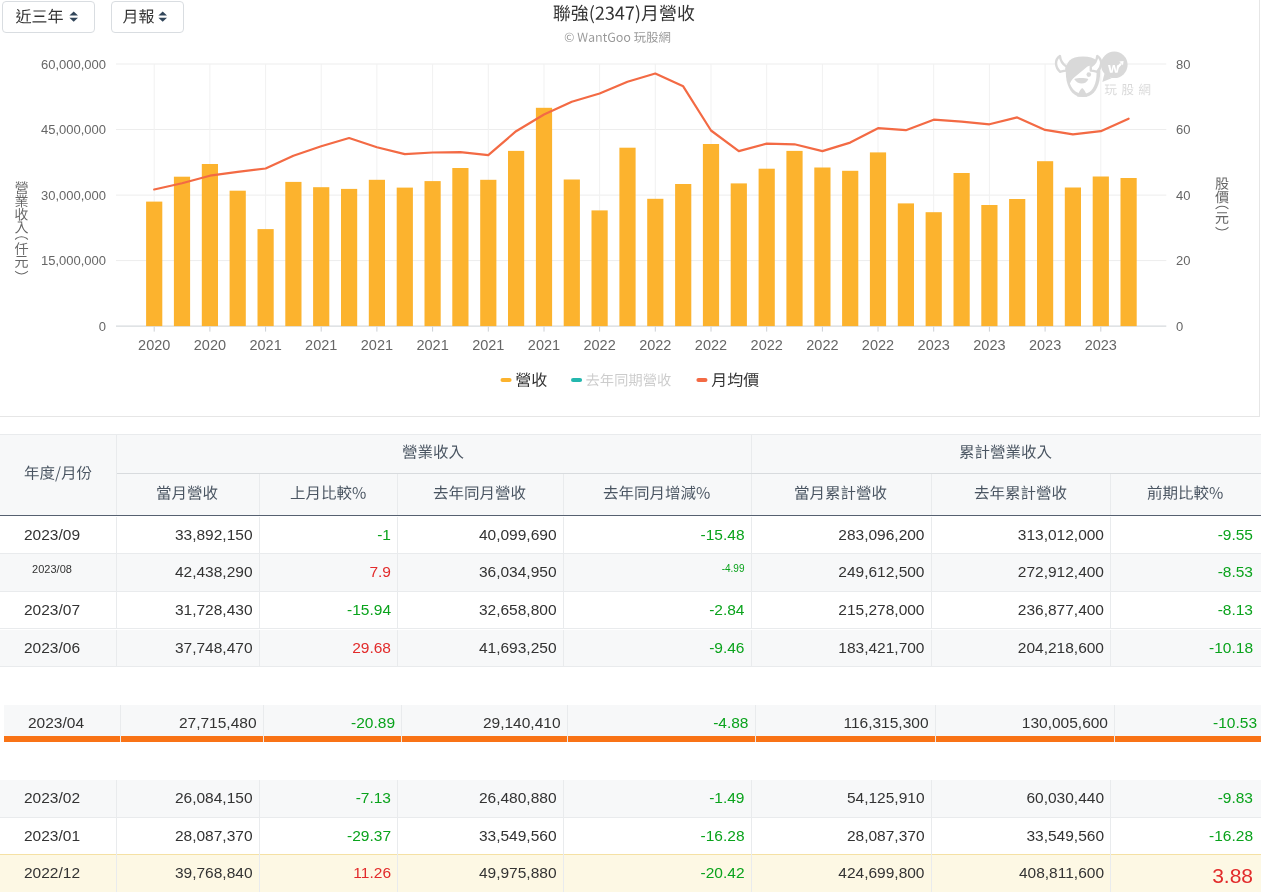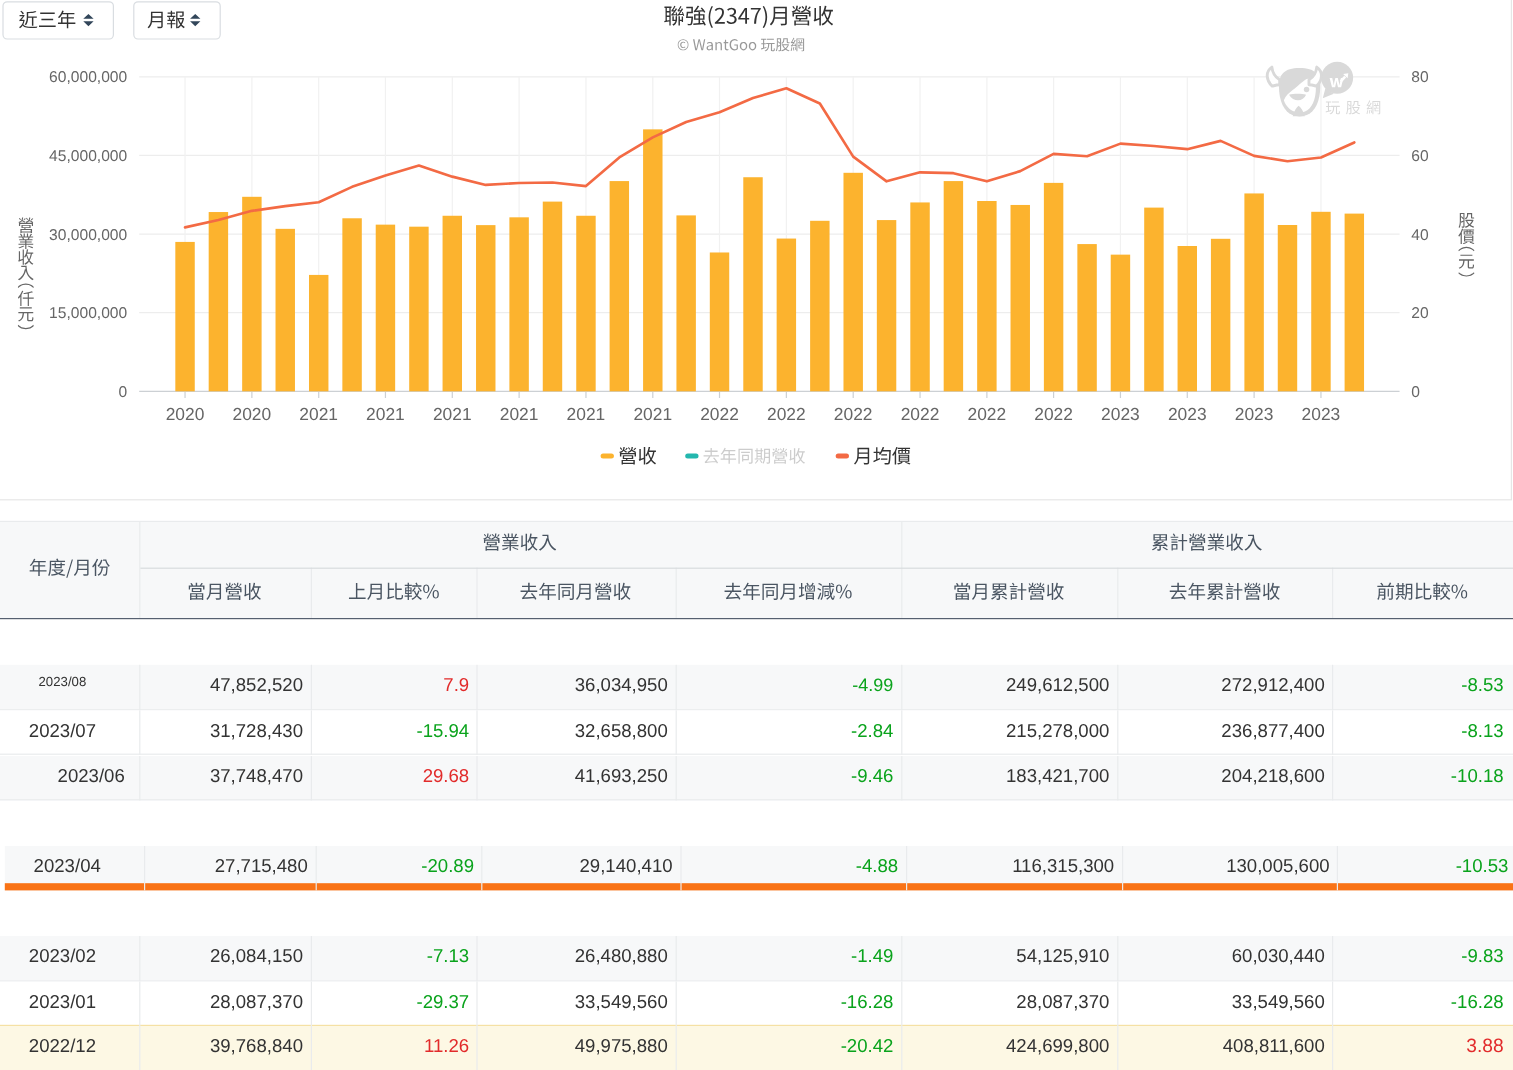--- a/index.html
+++ b/index.html
@@ -184,33 +184,50 @@
 <div style="position:absolute;left:794.0px;top:50.4px;line-height:0"><svg width="93" height="18" viewBox="0 0 93 18" xmlns="http://www.w3.org/2000/svg">
           <path d="M7.2 9.8H8.3V14.0H7.2ZM4.9 6.0V7.5H10.7V6.0ZM3.8 5.1H11.9V8.4H3.8ZM2.4 9.3H13.4V14.9H12.3V10.2H3.5V14.9H2.4ZM3.0 11.4H12.7V12.3H3.0ZM3.0 13.6H12.7V14.5H3.0ZM7.1 0.6H8.3V3.5H7.1ZM1.3 3.0H14.4V6.2H13.2V4.0H2.4V6.2H1.3ZM2.6 1.2 3.6 0.8Q4.0 1.3 4.4 1.8Q4.7 2.3 4.9 2.7L3.9 3.2Q3.7 2.8 3.3 2.2Q2.9 1.7 2.6 1.2ZM11.9 0.8 13.1 1.2Q12.7 1.7 12.2 2.3Q11.8 2.8 11.5 3.2L10.5 2.8Q10.7 2.5 11.0 2.2Q11.2 1.8 11.5 1.4Q11.7 1.1 11.9 0.8Z M19.4 1.4H27.5V2.6H19.4ZM19.4 5.2H27.6V6.3H19.4ZM19.3 8.9H27.5V10.0H19.3ZM18.7 1.4H19.9V6.2Q19.9 7.2 19.8 8.4Q19.7 9.5 19.4 10.7Q19.1 11.9 18.4 12.9Q17.8 14.0 16.8 14.9Q16.7 14.8 16.6 14.6Q16.4 14.4 16.3 14.3Q16.1 14.1 16.0 14.1Q16.9 13.2 17.4 12.3Q18.0 11.3 18.3 10.2Q18.5 9.2 18.6 8.2Q18.7 7.1 18.7 6.2ZM27.0 1.4H28.2V13.2Q28.2 13.8 28.0 14.1Q27.9 14.4 27.4 14.6Q27.0 14.7 26.2 14.8Q25.4 14.8 24.1 14.8Q24.1 14.6 24.0 14.4Q23.9 14.2 23.8 14.0Q23.7 13.7 23.6 13.6Q24.3 13.6 24.9 13.6Q25.5 13.6 25.9 13.6Q26.3 13.6 26.5 13.6Q26.8 13.6 26.9 13.5Q27.0 13.4 27.0 13.1Z M38.2 1.5H39.3V6.0H38.2ZM40.7 12.3 41.5 11.7Q42.2 12.0 42.9 12.4Q43.6 12.8 44.3 13.2Q44.9 13.6 45.4 13.9L44.5 14.6Q44.1 14.3 43.4 13.9Q42.8 13.4 42.1 13.0Q41.3 12.6 40.7 12.3ZM35.4 11.7 36.4 12.1Q35.9 12.6 35.3 13.0Q34.6 13.5 34.0 13.9Q33.3 14.3 32.7 14.6Q32.6 14.5 32.4 14.3Q32.2 14.2 32.1 14.0Q31.9 13.9 31.8 13.8Q32.7 13.4 33.7 12.8Q34.7 12.3 35.4 11.7ZM34.3 4.2V5.5H43.3V4.2ZM34.3 2.1V3.4H43.3V2.1ZM33.2 1.2H44.5V6.5H33.2ZM41.3 8.8 42.1 8.2Q42.7 8.6 43.2 9.1Q43.8 9.6 44.3 10.1Q44.8 10.6 45.1 11.0L44.2 11.7Q43.9 11.2 43.4 10.7Q42.9 10.2 42.4 9.7Q41.8 9.2 41.3 8.8ZM32.8 11.4Q32.8 11.3 32.8 11.1Q32.7 10.9 32.7 10.7Q32.6 10.5 32.5 10.4Q32.9 10.3 33.4 10.2Q33.9 10.1 34.6 9.8Q35.0 9.7 35.7 9.4Q36.4 9.1 37.3 8.7Q38.2 8.3 39.2 7.8Q40.2 7.2 41.1 6.7L42.0 7.4Q39.9 8.6 37.8 9.5Q35.7 10.3 33.7 11.0V11.0Q33.7 11.0 33.5 11.0Q33.4 11.1 33.3 11.1Q33.1 11.2 33.0 11.3Q32.8 11.3 32.8 11.4ZM32.8 11.4 32.8 10.6 33.6 10.2 43.6 9.8Q43.6 10.0 43.6 10.3Q43.7 10.5 43.7 10.7Q41.4 10.8 39.7 10.9Q38.0 11.0 36.9 11.1Q35.7 11.1 35.0 11.2Q34.3 11.2 33.8 11.2Q33.4 11.3 33.2 11.3Q33.0 11.4 32.8 11.4ZM33.7 9.1Q33.7 8.9 33.6 8.8Q33.5 8.6 33.5 8.4Q33.4 8.2 33.4 8.0Q33.6 8.0 33.8 7.9Q34.1 7.8 34.4 7.7Q34.6 7.6 35.1 7.3Q35.6 7.0 36.2 6.6Q36.8 6.2 37.4 5.7L38.4 6.3Q37.4 7.0 36.4 7.6Q35.4 8.2 34.4 8.5V8.6Q34.4 8.6 34.3 8.6Q34.2 8.7 34.1 8.7Q33.9 8.8 33.8 8.9Q33.7 9.0 33.7 9.1ZM33.7 9.1 33.7 8.3 34.3 8.0 39.5 7.7Q39.4 7.9 39.3 8.2Q39.2 8.4 39.1 8.6Q37.4 8.7 36.4 8.8Q35.3 8.8 34.8 8.9Q34.3 8.9 34.0 9.0Q33.8 9.0 33.7 9.1ZM38.2 10.5H39.4V13.6Q39.4 14.1 39.3 14.3Q39.2 14.6 38.8 14.7Q38.5 14.8 37.9 14.9Q37.4 14.9 36.6 14.9Q36.6 14.6 36.5 14.3Q36.3 14.0 36.2 13.8Q36.6 13.8 37.0 13.8Q37.3 13.8 37.6 13.8Q37.8 13.8 37.9 13.8Q38.1 13.8 38.1 13.8Q38.2 13.7 38.2 13.6Z M48.2 5.3H53.2V6.2H48.2ZM48.2 7.3H53.2V8.3H48.2ZM47.5 3.3H53.9V4.2H47.5ZM48.8 9.4H53.2V13.9H48.8V13.0H52.2V10.4H48.8ZM48.3 9.4H49.3V14.7H48.3ZM49.3 1.0 50.2 0.6Q50.6 1.0 50.9 1.6Q51.2 2.1 51.4 2.6L50.5 3.1Q50.3 2.7 50.0 2.1Q49.7 1.5 49.3 1.0ZM53.9 6.0H61.3V7.1H53.9ZM56.9 0.9H58.1V14.9H56.9Z M66.7 8.2V9.5H72.8V8.2ZM65.6 7.4H74.0V10.3H65.6ZM64.6 11.2H75.3V14.9H74.1V12.1H65.7V14.9H64.6ZM65.2 13.6H74.6V14.5H65.2ZM63.3 5.6H76.3V8.5H75.1V6.6H64.4V8.5H63.3ZM68.6 1.4 69.6 1.7Q69.2 2.2 68.8 2.6Q68.5 3.0 68.2 3.3L67.5 3.0Q67.7 2.6 68.1 2.2Q68.4 1.7 68.6 1.4ZM65.7 3.7 66.4 3.0Q66.9 3.2 67.4 3.6Q67.9 3.9 68.3 4.2Q68.8 4.4 69.1 4.7L68.3 5.4Q68.1 5.2 67.6 4.9Q67.2 4.6 66.7 4.2Q66.2 3.9 65.7 3.7ZM66.1 0.6H67.1Q67.0 1.7 66.9 2.5Q66.7 3.3 66.3 3.9Q65.8 4.5 65.1 4.9Q64.4 5.3 63.3 5.6Q63.2 5.4 63.0 5.2Q62.9 4.9 62.7 4.8Q63.7 4.6 64.4 4.2Q65.0 3.9 65.4 3.4Q65.7 2.9 65.9 2.2Q66.0 1.5 66.1 0.6ZM75.4 1.3 76.4 1.7Q76.0 2.2 75.6 2.6Q75.2 3.0 74.9 3.3L74.2 3.0Q74.5 2.7 74.8 2.2Q75.2 1.7 75.4 1.3ZM72.3 3.7 73.0 2.9Q73.6 3.2 74.2 3.6Q74.9 3.9 75.5 4.3Q76.1 4.6 76.4 4.9L75.7 5.7Q75.4 5.5 74.8 5.1Q74.2 4.7 73.5 4.3Q72.9 4.0 72.3 3.7ZM72.6 0.6H73.7Q73.6 1.6 73.4 2.4Q73.2 3.2 72.8 3.8Q72.4 4.4 71.7 4.8Q71.0 5.2 69.9 5.5Q69.8 5.3 69.7 5.1Q69.5 4.8 69.3 4.7Q70.3 4.4 70.9 4.1Q71.6 3.7 71.9 3.3Q72.3 2.8 72.4 2.1Q72.6 1.5 72.6 0.6ZM63.2 1.5 63.9 1.0Q64.2 1.4 64.6 1.8Q64.9 2.2 65.1 2.5L64.4 3.1Q64.2 2.8 63.8 2.3Q63.5 1.9 63.2 1.5ZM69.8 1.4 70.5 0.9Q70.8 1.3 71.1 1.7Q71.5 2.1 71.7 2.4L71.0 3.0Q70.8 2.7 70.4 2.2Q70.1 1.8 69.8 1.4ZM68.6 9.7 69.6 10.1Q69.4 10.6 69.2 11.0Q68.9 11.4 68.8 11.8L67.9 11.4Q68.1 11.1 68.3 10.6Q68.5 10.1 68.6 9.7Z M86.0 3.6H92.3V4.7H86.0ZM86.4 0.6 87.6 0.8Q87.4 2.3 87.0 3.7Q86.5 5.1 86.0 6.3Q85.4 7.5 84.7 8.4Q84.6 8.3 84.4 8.1Q84.3 7.9 84.1 7.7Q84.0 7.5 83.8 7.4Q84.5 6.6 85.0 5.6Q85.5 4.5 85.9 3.2Q86.2 2.0 86.4 0.6ZM90.1 4.2 91.2 4.3Q90.8 6.9 90.0 8.9Q89.2 10.9 88.0 12.4Q86.7 13.9 84.9 14.9Q84.8 14.8 84.7 14.6Q84.5 14.4 84.4 14.2Q84.2 14.1 84.1 13.9Q85.9 13.1 87.1 11.7Q88.3 10.3 89.0 8.5Q89.7 6.6 90.1 4.2ZM86.5 4.6Q86.9 6.7 87.7 8.5Q88.6 10.3 89.7 11.7Q90.9 13.1 92.4 13.9Q92.3 14.0 92.2 14.1Q92.0 14.3 91.9 14.5Q91.7 14.7 91.6 14.8Q90.0 13.9 88.9 12.4Q87.7 11.0 86.8 9.0Q86.0 7.1 85.5 4.8ZM82.5 0.8H83.7V14.9H82.5ZM78.9 12.1 78.8 11.0 79.3 10.5 83.1 9.3Q83.1 9.5 83.2 9.8Q83.3 10.1 83.3 10.3Q82.0 10.8 81.2 11.1Q80.4 11.4 79.9 11.6Q79.5 11.8 79.3 11.9Q79.1 12.0 78.9 12.1ZM78.9 12.1Q78.9 11.9 78.8 11.7Q78.7 11.5 78.6 11.3Q78.5 11.1 78.4 11.0Q78.6 10.9 78.8 10.7Q79.0 10.4 79.0 10.0V2.3H80.1V11.0Q80.1 11.0 80.0 11.1Q79.8 11.2 79.5 11.4Q79.3 11.6 79.1 11.7Q78.9 11.9 78.9 12.1Z" fill="#4A5562"></path>
         </svg></div>
 <div style="position:absolute;left:973.8px;top:50.4px;line-height:0"><svg width="93" height="18" viewBox="0 0 93 18" xmlns="http://www.w3.org/2000/svg">
           <path d="M2.0 3.1H13.6V4.2H2.0ZM0.8 7.1H14.7V8.3H0.8ZM7.1 0.6H8.4V7.7H7.1ZM9.4 9.7 10.4 9.2Q11.1 9.9 11.8 10.8Q12.5 11.7 13.1 12.6Q13.7 13.4 14.0 14.1L12.9 14.7Q12.6 14.0 12.0 13.1Q11.4 12.2 10.8 11.3Q10.1 10.4 9.4 9.7ZM2.2 14.3Q2.2 14.2 2.2 14.0Q2.1 13.8 2.0 13.6Q1.9 13.3 1.8 13.2Q2.1 13.1 2.4 12.9Q2.7 12.6 3.0 12.2Q3.2 12.0 3.5 11.5Q3.9 11.1 4.4 10.5Q4.8 9.8 5.3 9.1Q5.7 8.4 6.1 7.6L7.4 8.0Q6.7 9.1 6.0 10.1Q5.3 11.2 4.5 12.1Q3.8 13.0 3.0 13.7V13.7Q3.0 13.7 2.9 13.8Q2.8 13.9 2.6 13.9Q2.5 14.0 2.4 14.1Q2.2 14.3 2.2 14.3ZM2.2 14.3 2.2 13.4 3.1 12.9 12.3 12.3Q12.3 12.5 12.4 12.9Q12.4 13.2 12.5 13.4Q10.3 13.5 8.7 13.7Q7.2 13.8 6.1 13.9Q5.0 14.0 4.3 14.0Q3.6 14.1 3.2 14.1Q2.8 14.2 2.6 14.2Q2.4 14.3 2.2 14.3Z M19.8 0.6 21.0 0.9Q20.5 2.0 20.0 3.1Q19.4 4.2 18.7 5.1Q18.0 6.0 17.3 6.7Q17.2 6.6 17.0 6.5Q16.8 6.3 16.6 6.2Q16.4 6.0 16.3 6.0Q17.0 5.3 17.7 4.5Q18.3 3.6 18.9 2.6Q19.4 1.6 19.8 0.6ZM19.6 2.5H29.6V3.6H19.0ZM18.8 6.0H29.2V7.1H20.0V10.8H18.8ZM16.2 10.2H30.3V11.3H16.2ZM23.4 3.1H24.6V14.9H23.4Z M38.2 1.5H39.3V6.0H38.2ZM40.7 12.3 41.5 11.7Q42.2 12.0 42.9 12.4Q43.6 12.8 44.3 13.2Q44.9 13.6 45.4 13.9L44.5 14.6Q44.1 14.3 43.4 13.9Q42.8 13.4 42.1 13.0Q41.3 12.6 40.7 12.3ZM35.4 11.7 36.4 12.1Q35.9 12.6 35.3 13.0Q34.6 13.5 34.0 13.9Q33.3 14.3 32.7 14.6Q32.6 14.5 32.4 14.3Q32.2 14.2 32.1 14.0Q31.9 13.9 31.8 13.8Q32.7 13.4 33.7 12.8Q34.7 12.3 35.4 11.7ZM34.3 4.2V5.5H43.3V4.2ZM34.3 2.1V3.4H43.3V2.1ZM33.2 1.2H44.5V6.5H33.2ZM41.3 8.8 42.1 8.2Q42.7 8.6 43.2 9.1Q43.8 9.6 44.3 10.1Q44.8 10.6 45.1 11.0L44.2 11.7Q43.9 11.2 43.4 10.7Q42.9 10.2 42.4 9.7Q41.8 9.2 41.3 8.8ZM32.8 11.4Q32.8 11.3 32.8 11.1Q32.7 10.9 32.7 10.7Q32.6 10.5 32.5 10.4Q32.9 10.3 33.4 10.2Q33.9 10.1 34.6 9.8Q35.0 9.7 35.7 9.4Q36.4 9.1 37.3 8.7Q38.2 8.3 39.2 7.8Q40.2 7.2 41.1 6.7L42.0 7.4Q39.9 8.6 37.8 9.5Q35.7 10.3 33.7 11.0V11.0Q33.7 11.0 33.5 11.0Q33.4 11.1 33.3 11.1Q33.1 11.2 33.0 11.3Q32.8 11.3 32.8 11.4ZM32.8 11.4 32.8 10.6 33.6 10.2 43.6 9.8Q43.6 10.0 43.6 10.3Q43.7 10.5 43.7 10.7Q41.4 10.8 39.7 10.9Q38.0 11.0 36.9 11.1Q35.7 11.1 35.0 11.2Q34.3 11.2 33.8 11.2Q33.4 11.3 33.2 11.3Q33.0 11.4 32.8 11.4ZM33.7 9.1Q33.7 8.9 33.6 8.8Q33.5 8.6 33.5 8.4Q33.4 8.2 33.4 8.0Q33.6 8.0 33.8 7.9Q34.1 7.8 34.4 7.7Q34.6 7.6 35.1 7.3Q35.6 7.0 36.2 6.6Q36.8 6.2 37.4 5.7L38.4 6.3Q37.4 7.0 36.4 7.6Q35.4 8.2 34.4 8.5V8.6Q34.4 8.6 34.3 8.6Q34.2 8.7 34.1 8.7Q33.9 8.8 33.8 8.9Q33.7 9.0 33.7 9.1ZM33.7 9.1 33.7 8.3 34.3 8.0 39.5 7.7Q39.4 7.9 39.3 8.2Q39.2 8.4 39.1 8.6Q37.4 8.7 36.4 8.8Q35.3 8.8 34.8 8.9Q34.3 8.9 34.0 9.0Q33.8 9.0 33.7 9.1ZM38.2 10.5H39.4V13.6Q39.4 14.1 39.3 14.3Q39.2 14.6 38.8 14.7Q38.5 14.8 37.9 14.9Q37.4 14.9 36.6 14.9Q36.6 14.6 36.5 14.3Q36.3 14.0 36.2 13.8Q36.6 13.8 37.0 13.8Q37.3 13.8 37.6 13.8Q37.8 13.8 37.9 13.8Q38.1 13.8 38.1 13.8Q38.2 13.7 38.2 13.6Z M48.2 5.3H53.2V6.2H48.2ZM48.2 7.3H53.2V8.3H48.2ZM47.5 3.3H53.9V4.2H47.5ZM48.8 9.4H53.2V13.9H48.8V13.0H52.2V10.4H48.8ZM48.3 9.4H49.3V14.7H48.3ZM49.3 1.0 50.2 0.6Q50.6 1.0 50.9 1.6Q51.2 2.1 51.4 2.6L50.5 3.1Q50.3 2.7 50.0 2.1Q49.7 1.5 49.3 1.0ZM53.9 6.0H61.3V7.1H53.9ZM56.9 0.9H58.1V14.9H56.9Z M66.7 8.2V9.5H72.8V8.2ZM65.6 7.4H74.0V10.3H65.6ZM64.6 11.2H75.3V14.9H74.1V12.1H65.7V14.9H64.6ZM65.2 13.6H74.6V14.5H65.2ZM63.3 5.6H76.3V8.5H75.1V6.6H64.4V8.5H63.3ZM68.6 1.4 69.6 1.7Q69.2 2.2 68.8 2.6Q68.5 3.0 68.2 3.3L67.5 3.0Q67.7 2.6 68.1 2.2Q68.4 1.7 68.6 1.4ZM65.7 3.7 66.4 3.0Q66.9 3.2 67.4 3.6Q67.9 3.9 68.3 4.2Q68.8 4.4 69.1 4.7L68.3 5.4Q68.1 5.2 67.6 4.9Q67.2 4.6 66.7 4.2Q66.2 3.9 65.7 3.7ZM66.1 0.6H67.1Q67.0 1.7 66.9 2.5Q66.7 3.3 66.3 3.9Q65.8 4.5 65.1 4.9Q64.4 5.3 63.3 5.6Q63.2 5.4 63.0 5.2Q62.9 4.9 62.7 4.8Q63.7 4.6 64.4 4.2Q65.0 3.9 65.4 3.4Q65.7 2.9 65.9 2.2Q66.0 1.5 66.1 0.6ZM75.4 1.3 76.4 1.7Q76.0 2.2 75.6 2.6Q75.2 3.0 74.9 3.3L74.2 3.0Q74.5 2.7 74.8 2.2Q75.2 1.7 75.4 1.3ZM72.3 3.7 73.0 2.9Q73.6 3.2 74.2 3.6Q74.9 3.9 75.5 4.3Q76.1 4.6 76.4 4.9L75.7 5.7Q75.4 5.5 74.8 5.1Q74.2 4.7 73.5 4.3Q72.9 4.0 72.3 3.7ZM72.6 0.6H73.7Q73.6 1.6 73.4 2.4Q73.2 3.2 72.8 3.8Q72.4 4.4 71.7 4.8Q71.0 5.2 69.9 5.5Q69.8 5.3 69.7 5.1Q69.5 4.8 69.3 4.7Q70.3 4.4 70.9 4.1Q71.6 3.7 71.9 3.3Q72.3 2.8 72.4 2.1Q72.6 1.5 72.6 0.6ZM63.2 1.5 63.9 1.0Q64.2 1.4 64.6 1.8Q64.9 2.2 65.1 2.5L64.4 3.1Q64.2 2.8 63.8 2.3Q63.5 1.9 63.2 1.5ZM69.8 1.4 70.5 0.9Q70.8 1.3 71.1 1.7Q71.5 2.1 71.7 2.4L71.0 3.0Q70.8 2.7 70.4 2.2Q70.1 1.8 69.8 1.4ZM68.6 9.7 69.6 10.1Q69.4 10.6 69.2 11.0Q68.9 11.4 68.8 11.8L67.9 11.4Q68.1 11.1 68.3 10.6Q68.5 10.1 68.6 9.7Z M86.0 3.6H92.3V4.7H86.0ZM86.4 0.6 87.6 0.8Q87.4 2.3 87.0 3.7Q86.5 5.1 86.0 6.3Q85.4 7.5 84.7 8.4Q84.6 8.3 84.4 8.1Q84.3 7.9 84.1 7.7Q84.0 7.5 83.8 7.4Q84.5 6.6 85.0 5.6Q85.5 4.5 85.9 3.2Q86.2 2.0 86.4 0.6ZM90.1 4.2 91.2 4.3Q90.8 6.9 90.0 8.9Q89.2 10.9 88.0 12.4Q86.7 13.9 84.9 14.9Q84.8 14.8 84.7 14.6Q84.5 14.4 84.4 14.2Q84.2 14.1 84.1 13.9Q85.9 13.1 87.1 11.7Q88.3 10.3 89.0 8.5Q89.7 6.6 90.1 4.2ZM86.5 4.6Q86.9 6.7 87.7 8.5Q88.6 10.3 89.7 11.7Q90.9 13.1 92.4 13.9Q92.3 14.0 92.2 14.1Q92.0 14.3 91.9 14.5Q91.7 14.7 91.6 14.8Q90.0 13.9 88.9 12.4Q87.7 11.0 86.8 9.0Q86.0 7.1 85.5 4.8ZM82.5 0.8H83.7V14.9H82.5ZM78.9 12.1 78.8 11.0 79.3 10.5 83.1 9.3Q83.1 9.5 83.2 9.8Q83.3 10.1 83.3 10.3Q82.0 10.8 81.2 11.1Q80.4 11.4 79.9 11.6Q79.5 11.8 79.3 11.9Q79.1 12.0 78.9 12.1ZM78.9 12.1Q78.9 11.9 78.8 11.7Q78.7 11.5 78.6 11.3Q78.5 11.1 78.4 11.0Q78.6 10.9 78.8 10.7Q79.0 10.4 79.0 10.0V2.3H80.1V11.0Q80.1 11.0 80.0 11.1Q79.8 11.2 79.5 11.4Q79.3 11.6 79.1 11.7Q78.9 11.9 78.9 12.1Z" fill="#4A5562"></path>
         </svg></div>
 <div style="position:absolute;left:1147.4px;top:50.4px;line-height:0"><svg width="76" height="18" viewBox="0 0 76 18" xmlns="http://www.w3.org/2000/svg">
           <path d="M0.8 3.1H14.7V4.1H0.8ZM2.4 8.1H6.8V9.0H2.4ZM2.4 10.5H6.8V11.4H2.4ZM9.4 5.7H10.4V12.0H9.4ZM6.3 5.5H7.5V13.5Q7.5 14.0 7.4 14.2Q7.2 14.5 6.9 14.6Q6.6 14.8 6.1 14.8Q5.5 14.8 4.8 14.8Q4.7 14.6 4.6 14.3Q4.5 14.0 4.4 13.8Q4.9 13.8 5.4 13.8Q5.9 13.8 6.1 13.8Q6.2 13.8 6.3 13.7Q6.3 13.7 6.3 13.5ZM12.5 5.2H13.7V13.4Q13.7 13.9 13.5 14.2Q13.4 14.5 13.0 14.6Q12.7 14.8 12.1 14.8Q11.5 14.8 10.6 14.8Q10.5 14.6 10.4 14.3Q10.3 13.9 10.1 13.7Q10.8 13.7 11.4 13.7Q12.0 13.7 12.2 13.7Q12.4 13.7 12.4 13.7Q12.5 13.6 12.5 13.4ZM3.2 1.0 4.3 0.6Q4.8 1.1 5.2 1.7Q5.6 2.3 5.9 2.8L4.7 3.2Q4.5 2.8 4.1 2.1Q3.7 1.5 3.2 1.0ZM11.2 0.5 12.4 0.9Q12.0 1.7 11.5 2.4Q11.0 3.2 10.6 3.7L9.6 3.3Q9.8 2.9 10.1 2.5Q10.5 2.0 10.7 1.5Q11.0 1.0 11.2 0.5ZM1.9 5.5H2.9V9.2Q2.9 10.1 2.8 11.1Q2.7 12.2 2.5 13.1Q2.2 14.1 1.6 14.9Q1.5 14.8 1.3 14.7Q1.2 14.6 1.0 14.4Q0.8 14.3 0.7 14.2Q1.2 13.5 1.5 12.7Q1.7 11.8 1.8 10.9Q1.9 10.0 1.9 9.2ZM2.5 5.5H6.9V6.5H2.5Z M25.0 1.4H29.3V2.5H25.0ZM25.0 4.9H29.3V6.0H25.0ZM25.0 8.6H29.3V9.6H25.0ZM28.8 1.4H29.9V13.4Q29.9 13.9 29.7 14.2Q29.6 14.5 29.3 14.6Q29.0 14.7 28.4 14.8Q27.8 14.8 27.0 14.8Q26.9 14.6 26.8 14.2Q26.7 13.9 26.6 13.7Q27.2 13.7 27.7 13.7Q28.3 13.7 28.4 13.7Q28.6 13.7 28.7 13.6Q28.8 13.6 28.8 13.4ZM24.5 1.4H25.6V7.0Q25.6 7.9 25.5 8.9Q25.5 10.0 25.3 11.1Q25.2 12.1 24.8 13.1Q24.5 14.1 24.0 14.9Q23.9 14.8 23.7 14.7Q23.6 14.6 23.4 14.5Q23.2 14.3 23.1 14.3Q23.7 13.2 24.0 12.0Q24.3 10.7 24.4 9.4Q24.5 8.1 24.5 7.0ZM16.3 2.7H23.7V3.7H16.3ZM18.1 5.1H22.1V6.0H18.1ZM18.1 7.6H22.1V8.5H18.1ZM16.1 10.1H23.7V11.1H16.1ZM17.6 0.8H18.7V10.5H17.6ZM21.5 0.8H22.6V10.5H21.5ZM18.3 11.4 19.4 11.7Q18.9 12.6 18.3 13.5Q17.7 14.3 17.1 14.9Q17.0 14.8 16.8 14.7Q16.6 14.5 16.4 14.4Q16.3 14.3 16.1 14.2Q16.8 13.7 17.3 12.9Q17.9 12.2 18.3 11.4ZM20.5 11.9 21.4 11.4Q21.7 11.8 22.0 12.2Q22.3 12.6 22.6 13.0Q22.9 13.4 23.0 13.7L22.1 14.3Q21.9 14.0 21.7 13.6Q21.4 13.1 21.1 12.7Q20.8 12.3 20.5 11.9Z M33.9 5.4H38.3V6.6H33.9ZM39.4 0.6H40.6V12.4Q40.6 13.1 40.8 13.2Q40.9 13.4 41.5 13.4Q41.6 13.4 41.9 13.4Q42.3 13.4 42.7 13.4Q43.1 13.4 43.4 13.4Q43.8 13.4 43.9 13.4Q44.3 13.4 44.5 13.2Q44.6 13.0 44.7 12.3Q44.8 11.7 44.8 10.6Q45.1 10.8 45.4 10.9Q45.7 11.1 45.9 11.1Q45.9 12.4 45.7 13.1Q45.5 13.9 45.1 14.2Q44.7 14.5 44.0 14.5Q43.9 14.5 43.6 14.5Q43.4 14.5 43.0 14.5Q42.7 14.5 42.3 14.5Q42.0 14.5 41.7 14.5Q41.5 14.5 41.4 14.5Q40.6 14.5 40.2 14.3Q39.8 14.2 39.6 13.7Q39.4 13.2 39.4 12.4ZM33.1 14.4Q33.1 14.3 33.0 14.1Q32.9 13.9 32.8 13.7Q32.6 13.5 32.5 13.4Q32.7 13.3 32.9 13.0Q33.2 12.7 33.2 12.2V0.6H34.4V13.2Q34.4 13.2 34.2 13.2Q34.1 13.3 33.9 13.5Q33.7 13.6 33.6 13.8Q33.4 13.9 33.2 14.1Q33.1 14.3 33.1 14.4ZM33.1 14.4 33.0 13.3 33.6 12.9 38.4 11.7Q38.4 11.9 38.5 12.2Q38.5 12.6 38.5 12.8Q36.8 13.2 35.8 13.5Q34.8 13.8 34.3 14.0Q33.7 14.1 33.5 14.2Q33.2 14.3 33.1 14.4ZM40.4 5.4H44.8V6.6H40.4Z M58.2 4.8 59.1 4.3Q59.5 4.8 60.0 5.4Q60.4 5.9 60.8 6.5Q61.2 7.0 61.5 7.4L60.5 8.1Q60.3 7.7 59.9 7.1Q59.5 6.5 59.1 5.9Q58.6 5.3 58.2 4.8ZM55.4 4.3 56.5 4.7Q56.2 5.3 55.8 5.9Q55.4 6.6 55.0 7.2Q54.6 7.7 54.2 8.2Q54.1 8.1 53.9 8.0Q53.7 7.8 53.6 7.7Q53.4 7.6 53.2 7.5Q53.8 6.9 54.4 6.0Q55.0 5.1 55.4 4.3ZM53.5 2.8H61.2V3.9H53.5ZM55.9 7.2Q56.4 8.7 57.2 10.0Q58.0 11.3 59.1 12.3Q60.2 13.3 61.6 13.9Q61.5 14.0 61.3 14.2Q61.2 14.3 61.0 14.5Q60.9 14.7 60.8 14.9Q59.4 14.2 58.3 13.1Q57.2 12.0 56.3 10.6Q55.5 9.2 54.9 7.5ZM58.5 7.1 59.6 7.4Q58.9 10.0 57.5 11.8Q56.0 13.7 53.7 14.9Q53.6 14.8 53.5 14.6Q53.3 14.4 53.2 14.3Q53.1 14.1 52.9 14.0Q55.1 13.0 56.5 11.2Q57.9 9.5 58.5 7.1ZM56.1 1.0 57.1 0.5Q57.4 1.0 57.7 1.5Q58.0 2.0 58.1 2.3L57.1 2.9Q57.0 2.5 56.7 1.9Q56.4 1.4 56.1 1.0ZM47.3 2.3H53.2V3.3H47.3ZM47.2 11.2H53.3V12.3H47.2ZM49.7 0.6H50.8V4.9H49.7ZM49.8 4.9H50.7V9.4H50.8V14.9H49.7V9.4H49.8ZM48.6 7.7V9.1H52.0V7.7ZM48.6 5.3V6.8H52.0V5.3ZM47.6 4.5H53.0V10.0H47.6Z M65.2 9.2Q64.4 9.2 63.8 8.8Q63.2 8.4 62.9 7.6Q62.6 6.8 62.6 5.6Q62.6 4.5 62.9 3.7Q63.2 2.9 63.8 2.5Q64.4 2.1 65.2 2.1Q66.0 2.1 66.5 2.5Q67.1 2.9 67.4 3.7Q67.8 4.5 67.8 5.6Q67.8 6.8 67.4 7.6Q67.1 8.4 66.5 8.8Q66.0 9.2 65.2 9.2ZM65.2 8.4Q65.9 8.4 66.3 7.7Q66.7 7.0 66.7 5.6Q66.7 4.3 66.3 3.6Q65.9 2.9 65.2 2.9Q64.5 2.9 64.1 3.6Q63.7 4.3 63.7 5.6Q63.7 7.0 64.1 7.7Q64.5 8.4 65.2 8.4ZM65.5 13.8 71.8 2.1H72.7L66.5 13.8ZM73.1 13.8Q72.3 13.8 71.7 13.4Q71.2 13.0 70.8 12.2Q70.5 11.4 70.5 10.2Q70.5 9.1 70.8 8.3Q71.2 7.5 71.7 7.1Q72.3 6.7 73.1 6.7Q73.9 6.7 74.5 7.1Q75.0 7.5 75.4 8.3Q75.7 9.1 75.7 10.2Q75.7 11.4 75.4 12.2Q75.0 13.0 74.5 13.4Q73.9 13.8 73.1 13.8ZM73.1 13.0Q73.8 13.0 74.2 12.3Q74.6 11.6 74.6 10.2Q74.6 8.9 74.2 8.2Q73.8 7.6 73.1 7.6Q72.4 7.6 72.0 8.2Q71.6 8.9 71.6 10.2Q71.6 11.6 72.0 12.3Q72.4 13.0 73.1 13.0Z" fill="#4A5562"></path>
         </svg></div>
 </div>
+<div style="position:absolute;left:0;top:82.0px;width:1261px;height:37.65px;background:#FFFFFF;border-bottom:1px solid #E9EBED;box-sizing:border-box">
+<div style="position:absolute;left:116px;top:0;width:1px;height:37.65px;background:#E9EBED"></div>
+<div style="position:absolute;left:258.5px;top:0;width:1px;height:37.65px;background:#E9EBED"></div>
+<div style="position:absolute;left:397px;top:0;width:1px;height:37.65px;background:#E9EBED"></div>
+<div style="position:absolute;left:562.5px;top:0;width:1px;height:37.65px;background:#E9EBED"></div>
+<div style="position:absolute;left:750.5px;top:0;width:1px;height:37.65px;background:#E9EBED"></div>
+<div style="position:absolute;left:930.5px;top:0;width:1px;height:37.65px;background:#E9EBED"></div>
+<div style="position:absolute;left:1110px;top:0;width:1px;height:37.65px;background:#E9EBED"></div>
+<div style="position:absolute;left:0px;width:104px;text-align:center;top:9px;font-size:15.5px;color:#333333;font-family:'Liberation Sans',sans-serif">2023/09</div>
+<div style="position:absolute;right:1008.5px;text-align:right;top:9px;font-size:15.5px;color:#333333;font-family:'Liberation Sans',sans-serif">33,892,150</div>
+<div style="position:absolute;right:870px;text-align:right;top:9px;font-size:15.5px;color:#0AA31C;font-family:'Liberation Sans',sans-serif">-1</div>
+<div style="position:absolute;right:704.5px;text-align:right;top:9px;font-size:15.5px;color:#333333;font-family:'Liberation Sans',sans-serif">40,099,690</div>
+<div style="position:absolute;right:516.5px;text-align:right;top:9px;font-size:15.5px;color:#0AA31C;font-family:'Liberation Sans',sans-serif">-15.48</div>
+<div style="position:absolute;right:336.5px;text-align:right;top:9px;font-size:15.5px;color:#333333;font-family:'Liberation Sans',sans-serif">283,096,200</div>
+<div style="position:absolute;right:157px;text-align:right;top:9px;font-size:15.5px;color:#333333;font-family:'Liberation Sans',sans-serif">313,012,000</div>
+<div style="position:absolute;right:8px;text-align:right;top:9px;font-size:15.5px;color:#0AA31C;font-family:'Liberation Sans',sans-serif">-9.55</div>
+</div>
 <div style="position:absolute;left:0;top:119.7px;width:1261px;height:37.65px;background:#F7F8F9;border-bottom:1px solid #E9EBED;box-sizing:border-box">
 <div style="position:absolute;left:116px;top:0;width:1px;height:37.65px;background:#E9EBED"></div>
 <div style="position:absolute;left:258.5px;top:0;width:1px;height:37.65px;background:#E9EBED"></div>
 <div style="position:absolute;left:397px;top:0;width:1px;height:37.65px;background:#E9EBED"></div>
 <div style="position:absolute;left:562.5px;top:0;width:1px;height:37.65px;background:#E9EBED"></div>
 <div style="position:absolute;left:750.5px;top:0;width:1px;height:37.65px;background:#E9EBED"></div>
 <div style="position:absolute;left:930.5px;top:0;width:1px;height:37.65px;background:#E9EBED"></div>
 <div style="position:absolute;left:1110px;top:0;width:1px;height:37.65px;background:#E9EBED"></div>
 <div style="position:absolute;left:0px;width:104px;text-align:center;top:9px;font-size:11px;color:#333333;font-family:'Liberation Sans',sans-serif">2023/08</div>
-<div style="position:absolute;right:1008.5px;text-align:right;top:9px;font-size:15.5px;color:#333333;font-family:'Liberation Sans',sans-serif">47,852,520</div>
+<div style="position:absolute;right:1008.5px;text-align:right;top:9px;font-size:15.5px;color:#333333;font-family:'Liberation Sans',sans-serif">42,438,290</div>
 <div style="position:absolute;right:870px;text-align:right;top:9px;font-size:15.5px;color:#E22B2B;font-family:'Liberation Sans',sans-serif">7.9</div>
 <div style="position:absolute;right:704.5px;text-align:right;top:9px;font-size:15.5px;color:#333333;font-family:'Liberation Sans',sans-serif">36,034,950</div>
-<div style="position:absolute;right:516.5px;text-align:right;top:9px;font-size:15px;color:#0AA31C;font-family:'Liberation Sans',sans-serif">-4.99</div>
+<div style="position:absolute;right:516.5px;text-align:right;top:9px;font-size:10px;color:#0AA31C;font-family:'Liberation Sans',sans-serif">-4.99</div>
 <div style="position:absolute;right:336.5px;text-align:right;top:9px;font-size:15.5px;color:#333333;font-family:'Liberation Sans',sans-serif">249,612,500</div>
 <div style="position:absolute;right:157px;text-align:right;top:9px;font-size:15.5px;color:#333333;font-family:'Liberation Sans',sans-serif">272,912,400</div>
 <div style="position:absolute;right:8px;text-align:right;top:9px;font-size:15.5px;color:#0AA31C;font-family:'Liberation Sans',sans-serif">-8.53</div>
 </div>
 <div style="position:absolute;left:0;top:157.3px;width:1261px;height:37.65px;background:#FFFFFF;border-bottom:1px solid #E9EBED;box-sizing:border-box">
 <div style="position:absolute;left:116px;top:0;width:1px;height:37.65px;background:#E9EBED"></div>
 <div style="position:absolute;left:258.5px;top:0;width:1px;height:37.65px;background:#E9EBED"></div>
 <div style="position:absolute;left:397px;top:0;width:1px;height:37.65px;background:#E9EBED"></div>
 <div style="position:absolute;left:562.5px;top:0;width:1px;height:37.65px;background:#E9EBED"></div>
 <div style="position:absolute;left:750.5px;top:0;width:1px;height:37.65px;background:#E9EBED"></div>
@@ -226,21 +243,21 @@
 <div style="position:absolute;right:8px;text-align:right;top:9px;font-size:15.5px;color:#0AA31C;font-family:'Liberation Sans',sans-serif">-8.13</div>
 </div>
 <div style="position:absolute;left:0;top:195.0px;width:1261px;height:37.65px;background:#F7F8F9;border-bottom:1px solid #E9EBED;box-sizing:border-box">
 <div style="position:absolute;left:116px;top:0;width:1px;height:37.65px;background:#E9EBED"></div>
 <div style="position:absolute;left:258.5px;top:0;width:1px;height:37.65px;background:#E9EBED"></div>
 <div style="position:absolute;left:397px;top:0;width:1px;height:37.65px;background:#E9EBED"></div>
 <div style="position:absolute;left:562.5px;top:0;width:1px;height:37.65px;background:#E9EBED"></div>
 <div style="position:absolute;left:750.5px;top:0;width:1px;height:37.65px;background:#E9EBED"></div>
 <div style="position:absolute;left:930.5px;top:0;width:1px;height:37.65px;background:#E9EBED"></div>
 <div style="position:absolute;left:1110px;top:0;width:1px;height:37.65px;background:#E9EBED"></div>
-<div style="position:absolute;left:0px;width:104px;text-align:right;top:9px;font-size:15.5px;color:#333333;font-family:'Liberation Sans',sans-serif">2023/06</div>
+<div style="position:absolute;left:0px;width:104px;text-align:center;top:9px;font-size:15.5px;color:#333333;font-family:'Liberation Sans',sans-serif">2023/06</div>
 <div style="position:absolute;right:1008.5px;text-align:right;top:9px;font-size:15.5px;color:#333333;font-family:'Liberation Sans',sans-serif">37,748,470</div>
 <div style="position:absolute;right:870px;text-align:right;top:9px;font-size:15.5px;color:#E22B2B;font-family:'Liberation Sans',sans-serif">29.68</div>
 <div style="position:absolute;right:704.5px;text-align:right;top:9px;font-size:15.5px;color:#333333;font-family:'Liberation Sans',sans-serif">41,693,250</div>
 <div style="position:absolute;right:516.5px;text-align:right;top:9px;font-size:15.5px;color:#0AA31C;font-family:'Liberation Sans',sans-serif">-9.46</div>
 <div style="position:absolute;right:336.5px;text-align:right;top:9px;font-size:15.5px;color:#333333;font-family:'Liberation Sans',sans-serif">183,421,700</div>
 <div style="position:absolute;right:157px;text-align:right;top:9px;font-size:15.5px;color:#333333;font-family:'Liberation Sans',sans-serif">204,218,600</div>
 <div style="position:absolute;right:8px;text-align:right;top:9px;font-size:15.5px;color:#0AA31C;font-family:'Liberation Sans',sans-serif">-10.18</div>
 </div>
 <div style="position:absolute;left:4px;top:270.2px;width:1261px;height:37.65px;background:#F7F8F9;border-bottom:6px solid #f97316;box-sizing:border-box">
 <div style="position:absolute;left:116px;top:0;width:1px;height:37.65px;background:#E9EBED"></div>
@@ -301,14 +318,14 @@
 <div style="position:absolute;left:750.5px;top:0;width:1px;height:37.65px;background:#E9EBED"></div>
 <div style="position:absolute;left:930.5px;top:0;width:1px;height:37.65px;background:#E9EBED"></div>
 <div style="position:absolute;left:1110px;top:0;width:1px;height:37.65px;background:#E9EBED"></div>
 <div style="position:absolute;left:0px;width:104px;text-align:center;top:9px;font-size:15.5px;color:#333333;font-family:'Liberation Sans',sans-serif">2022/12</div>
 <div style="position:absolute;right:1008.5px;text-align:right;top:9px;font-size:15.5px;color:#333333;font-family:'Liberation Sans',sans-serif">39,768,840</div>
 <div style="position:absolute;right:870px;text-align:right;top:9px;font-size:15.5px;color:#E22B2B;font-family:'Liberation Sans',sans-serif">11.26</div>
 <div style="position:absolute;right:704.5px;text-align:right;top:9px;font-size:15.5px;color:#333333;font-family:'Liberation Sans',sans-serif">49,975,880</div>
 <div style="position:absolute;right:516.5px;text-align:right;top:9px;font-size:15.5px;color:#0AA31C;font-family:'Liberation Sans',sans-serif">-20.42</div>
 <div style="position:absolute;right:336.5px;text-align:right;top:9px;font-size:15.5px;color:#333333;font-family:'Liberation Sans',sans-serif">424,699,800</div>
 <div style="position:absolute;right:157px;text-align:right;top:9px;font-size:15.5px;color:#333333;font-family:'Liberation Sans',sans-serif">408,811,600</div>
-<div style="position:absolute;right:8px;text-align:center;top:9px;font-size:16px;color:#E22B2B;font-family:'Liberation Sans',sans-serif">3.88</div>
+<div style="position:absolute;right:8px;text-align:center;top:9px;font-size:21px;color:#E22B2B;font-family:'Liberation Sans',sans-serif">3.88</div>
 </div>
 </div>
 </body></html>

